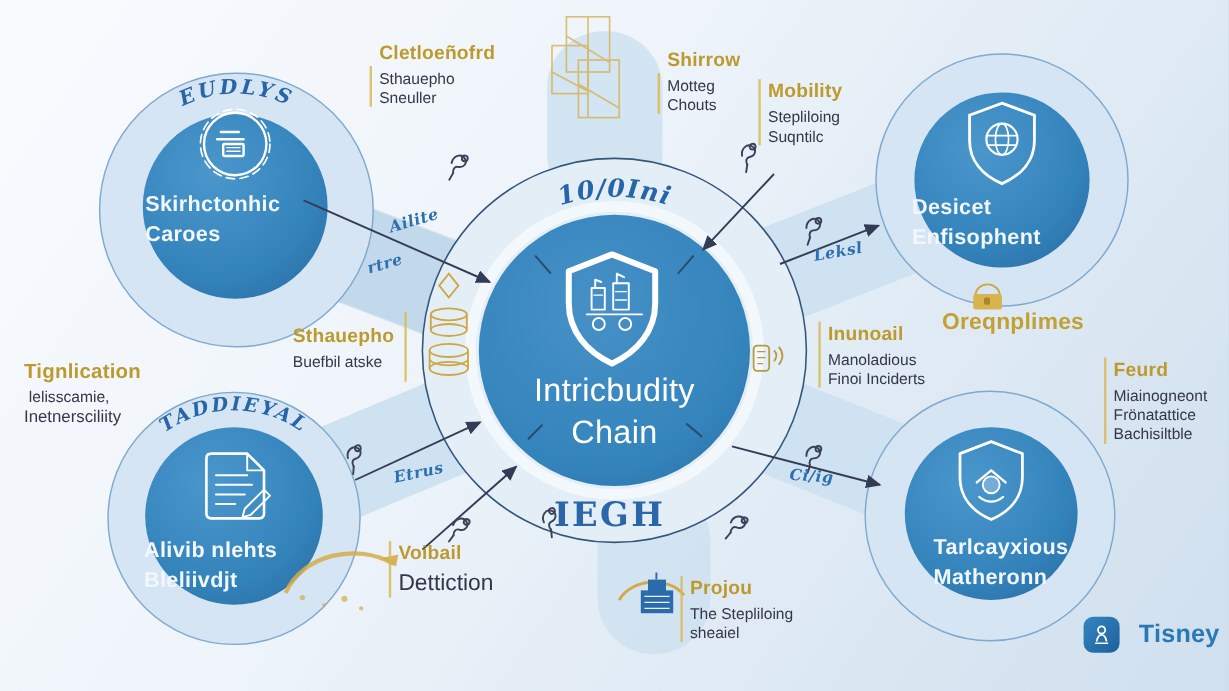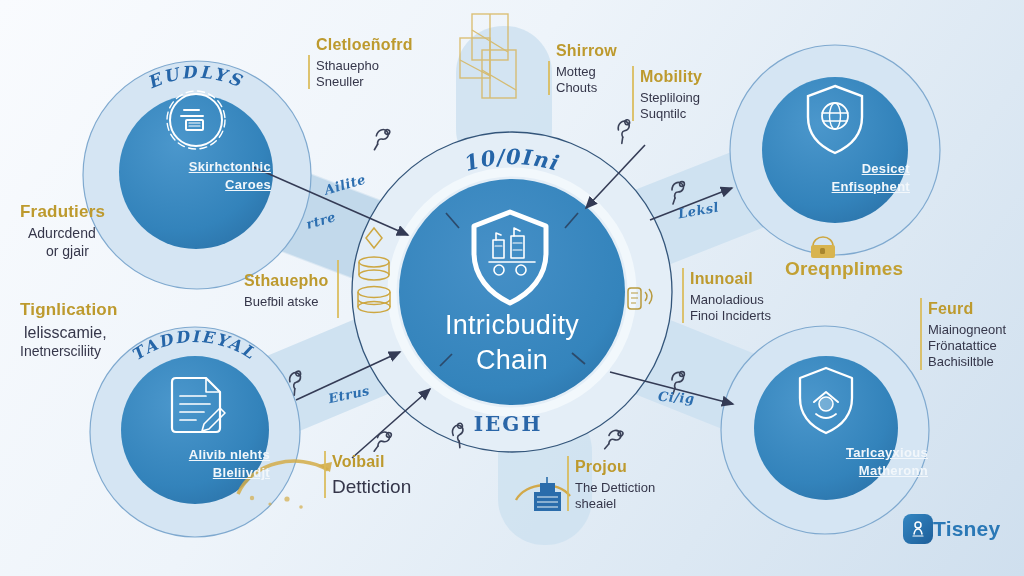--- a/index.html
+++ b/index.html
@@ -11,30 +11,30 @@
   .abs{position:absolute;}
   svg text{font-family:"DejaVu Serif",serif;}
   .lbl{position:absolute;line-height:1.18;}
   .lbl .t{font-weight:bold;color:#bd9a2e;font-size:16px;margin-bottom:3px;letter-spacing:.2px;}
   .lbl .t.big{font-size:17px;}
   .lbl .t.huge{font-size:19px;color:#c2a033;}
   .lbl .s{color:#35364a;font-size:13px;line-height:1.25;}
   .lbl .bar{position:absolute;left:-8px;top:19px;bottom:1px;width:2px;background:#d9ba56;opacity:.85;}
   .lbl .bar.full{top:-2px;}
   .lbl .bar.right{left:auto;right:-11px;top:-12px;bottom:-8px;}
-  .nodelabel{position:absolute;width:150px;text-align:right;color:#f2f7fb;
-    font-size:13px;font-weight:bold;letter-spacing:.3px;line-height:1.4;text-decoration:underline;}
+  .nodelabel{position:absolute;width:150px;text-align:left;color:#f2f7fb;
+    font-size:18px;font-weight:bold;letter-spacing:.3px;line-height:1.4;}
   .centerlabel{position:absolute;left:402px;top:308px;width:220px;text-align:center;
     color:#ffffff;font-size:27px;font-weight:normal;letter-spacing:.3px;line-height:1.3;}
   .ringword{position:absolute;font-family:"DejaVu Serif",serif;font-weight:bold;
     color:#2a66a8;}
-  .iegh{left:450px;top:412px;width:116px;text-align:center;font-size:20px;letter-spacing:2px;}
+  .iegh{left:450px;top:412px;width:116px;text-align:center;font-size:28px;letter-spacing:2px;}
   .spoke-lbl{position:absolute;font-family:"DejaVu Serif",serif;font-style:italic;
     font-weight:bold;font-size:13px;color:#2d6fb0;letter-spacing:.5px;}
-  .brand{position:absolute;left:903px;top:514px;display:flex;align-items:center;gap:0;}
+  .brand{position:absolute;left:903px;top:514px;display:flex;align-items:center;gap:16px;}
   .brand .mark{width:30px;height:30px;border-radius:8px;
     background:linear-gradient(135deg,#3386c2,#1e5f9a);display:flex;align-items:center;justify-content:center;}
   .brand .name{font-size:21px;font-weight:bold;color:#2a78b6;letter-spacing:.2px;}
 </style>
 </head>
 <body>
 
 <div class="stage">
 
   <svg class="abs" style="left:0;top:0" width="1024" height="576" viewBox="0 0 1024 576" xmlns="http://www.w3.org/2000/svg" xmlns:xlink="http://www.w3.org/1999/xlink">
@@ -255,29 +255,24 @@
     <div class="s">Chouts</div>
   </div>
 
   <div class="lbl" style="left:640px;top:68px">
     <div class="bar full"></div>
     <div class="t">Mobility</div>
     <div class="s">Stepliloing</div>
     <div class="s">Suqntilc</div>
   </div>
 
-  <div class="lbl" style="left:20px;top:202px">
-    <div class="t big">Fradutiers</div>
-    <div class="s" style="font-size:14px;padding-left:8px">Adurcdend</div>
-    <div class="s" style="font-size:14px;padding-left:26px">or gjair</div>
-  </div>
 
   <div class="lbl" style="left:20px;top:300px">
     <div class="t big">Tignlication</div>
-    <div class="s" style="font-size:16px;padding-left:4px">lelisscamie,</div>
+    <div class="s" style="font-size:13px;padding-left:4px">lelisscamie,</div>
     <div class="s" style="font-size:14px">Inetnersciliity</div>
   </div>
 
   <div class="lbl" style="left:244px;top:272px">
     <div class="bar right"></div>
     <div class="t">Sthauepho</div>
     <div class="s">Buefbil atske</div>
   </div>
 
   <div class="lbl" style="left:690px;top:270px">
@@ -298,24 +293,24 @@
   <div class="lbl" style="left:785px;top:258px">
     <div class="t huge">Oreqnplimes</div>
   </div>
 
   <div class="lbl" style="left:332px;top:453px">
     <div class="bar full"></div>
     <div class="t">Voibail</div>
     <div class="s" style="font-size:19px">Dettiction</div>
   </div>
 
-  <div class="lbl" style="left:575px;top:458px">
+  <div class="lbl" style="left:575px;top:482px">
     <div class="bar full"></div>
     <div class="t">Projou</div>
-    <div class="s">The Dettiction</div>
+    <div class="s">The Stepliloing</div>
     <div class="s">sheaiel</div>
   </div>
 
   <div class="spoke-lbl" style="left:324px;top:177px;transform:rotate(-16deg)">Ailite</div>
   <div class="spoke-lbl" style="left:306px;top:213px;transform:rotate(-16deg)">rtre</div>
   <div class="spoke-lbl" style="left:678px;top:203px;transform:rotate(-10deg)">Leksl</div>
   <div class="spoke-lbl" style="left:328px;top:387px;transform:rotate(-12deg)">Etrus</div>
   <div class="spoke-lbl" style="left:658px;top:390px;transform:rotate(4deg)">Ci/ig</div>
 
   <div class="brand">

